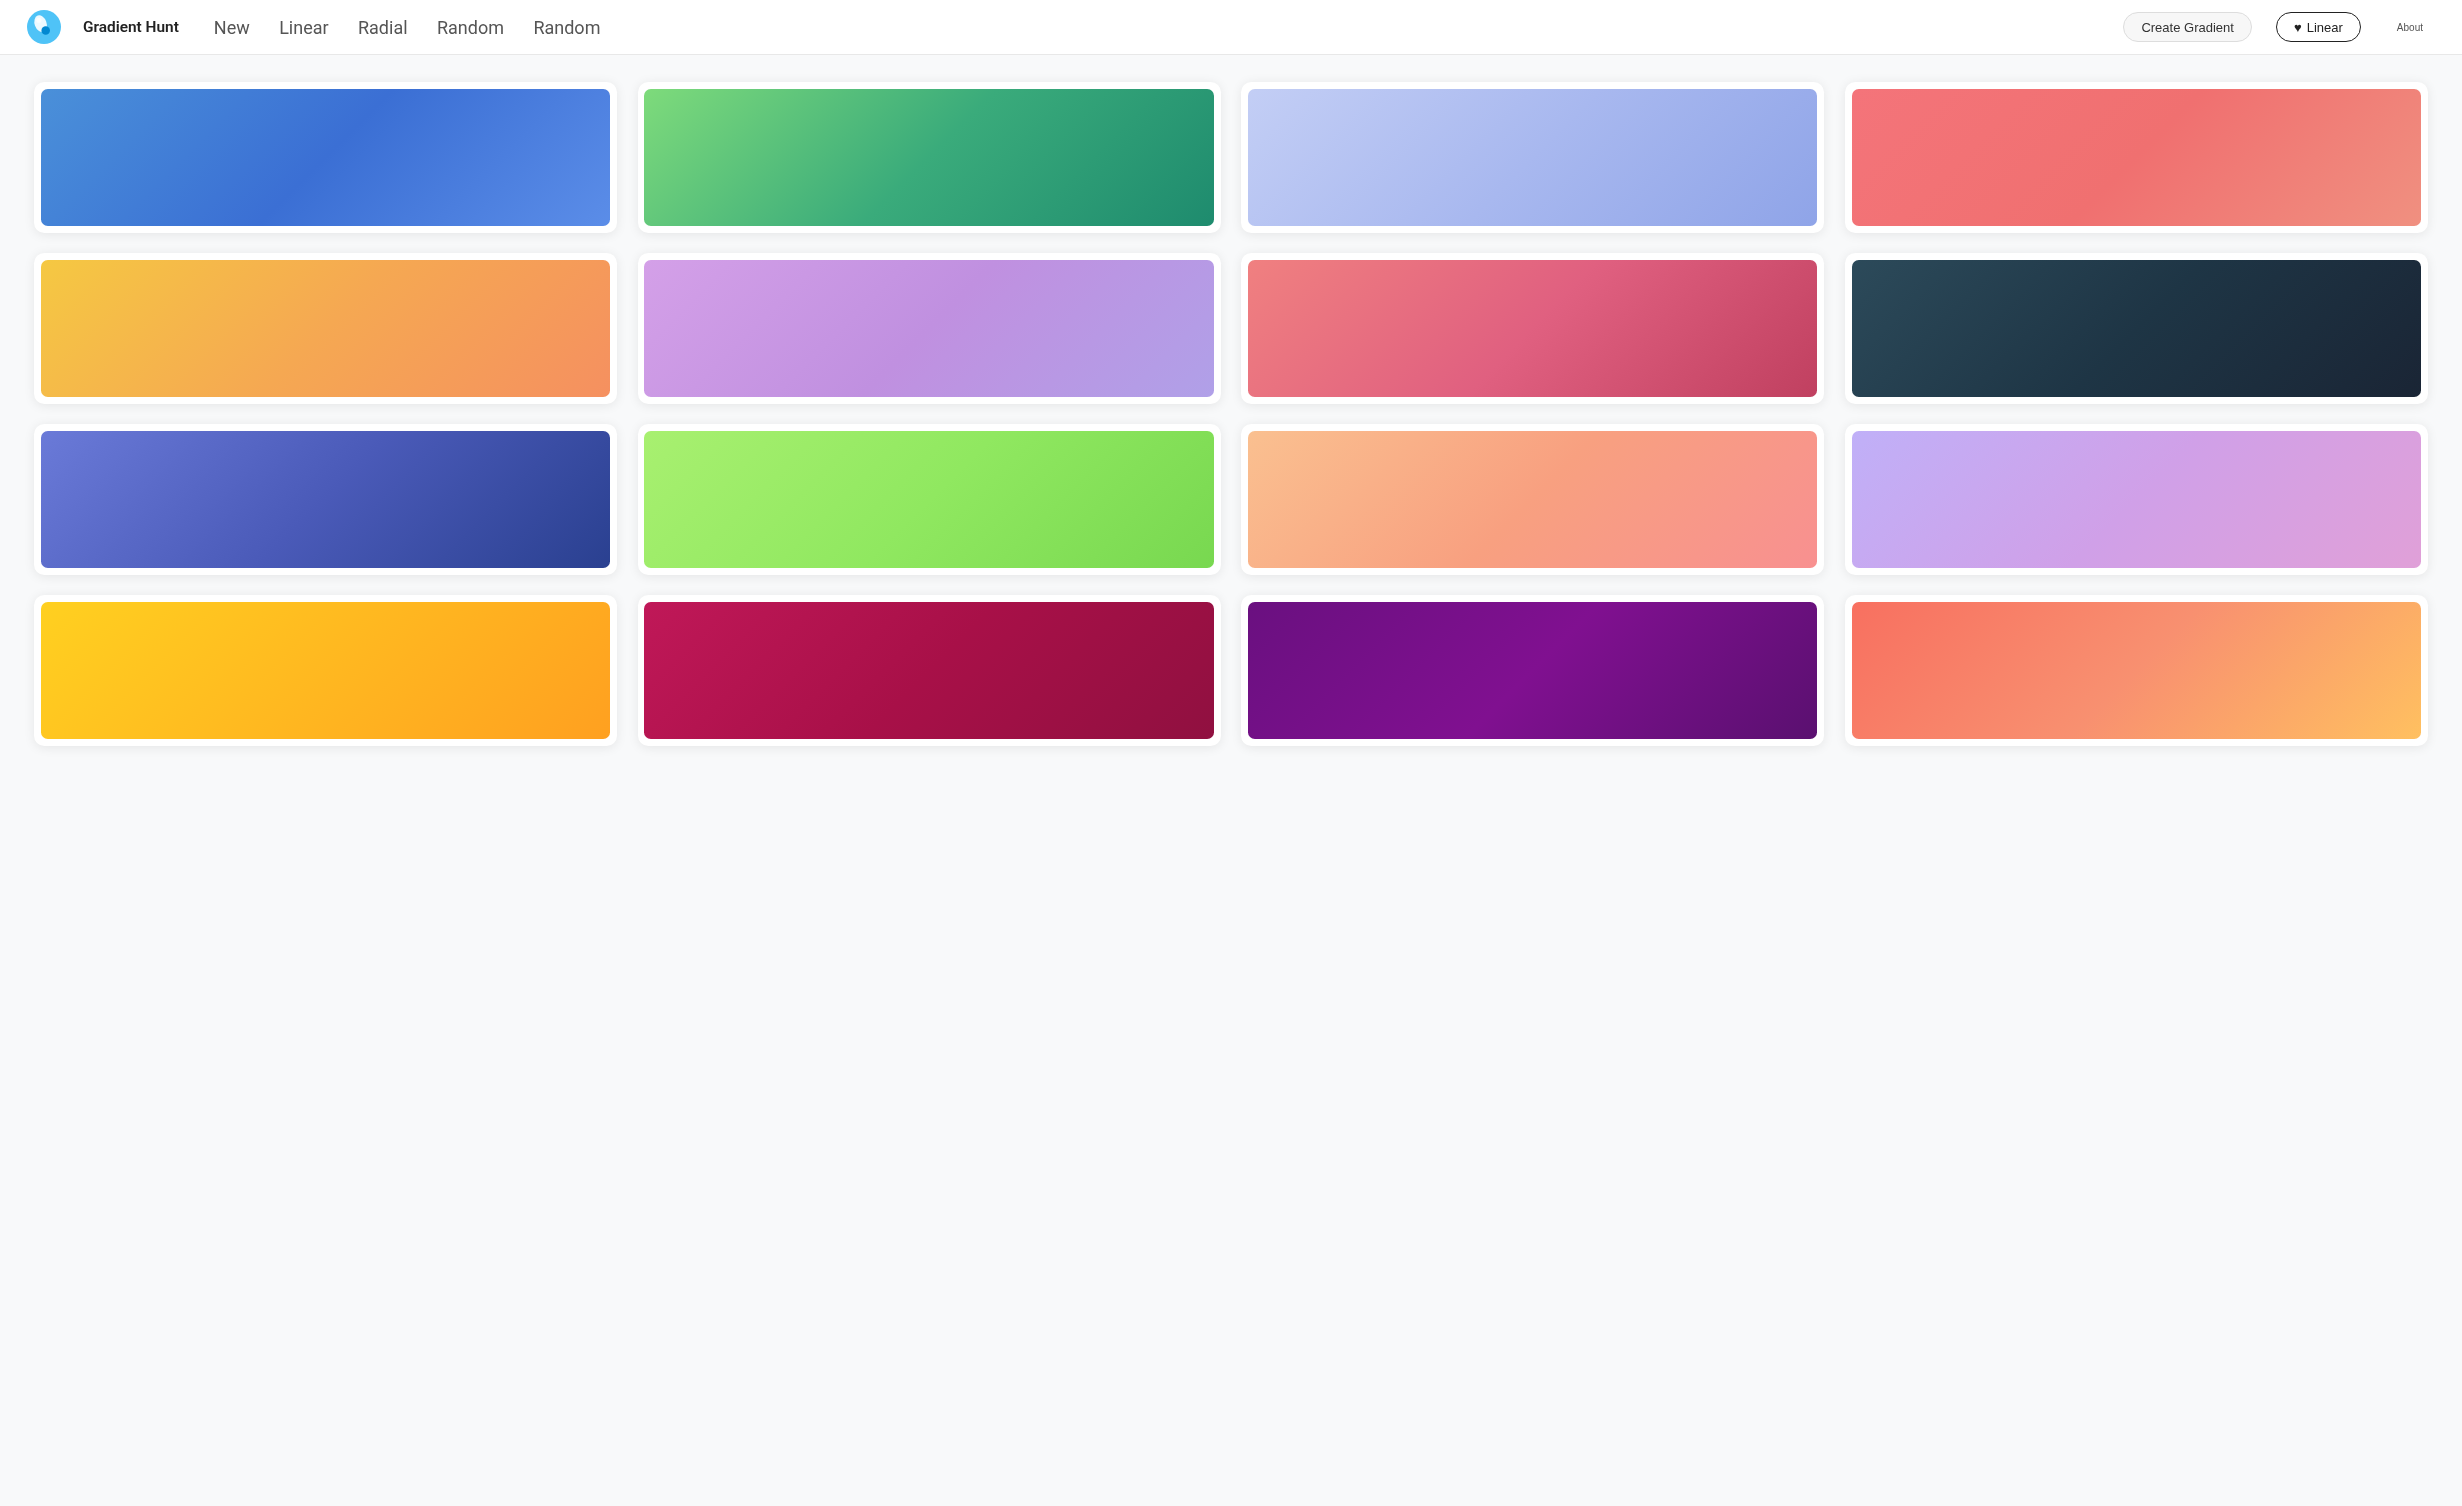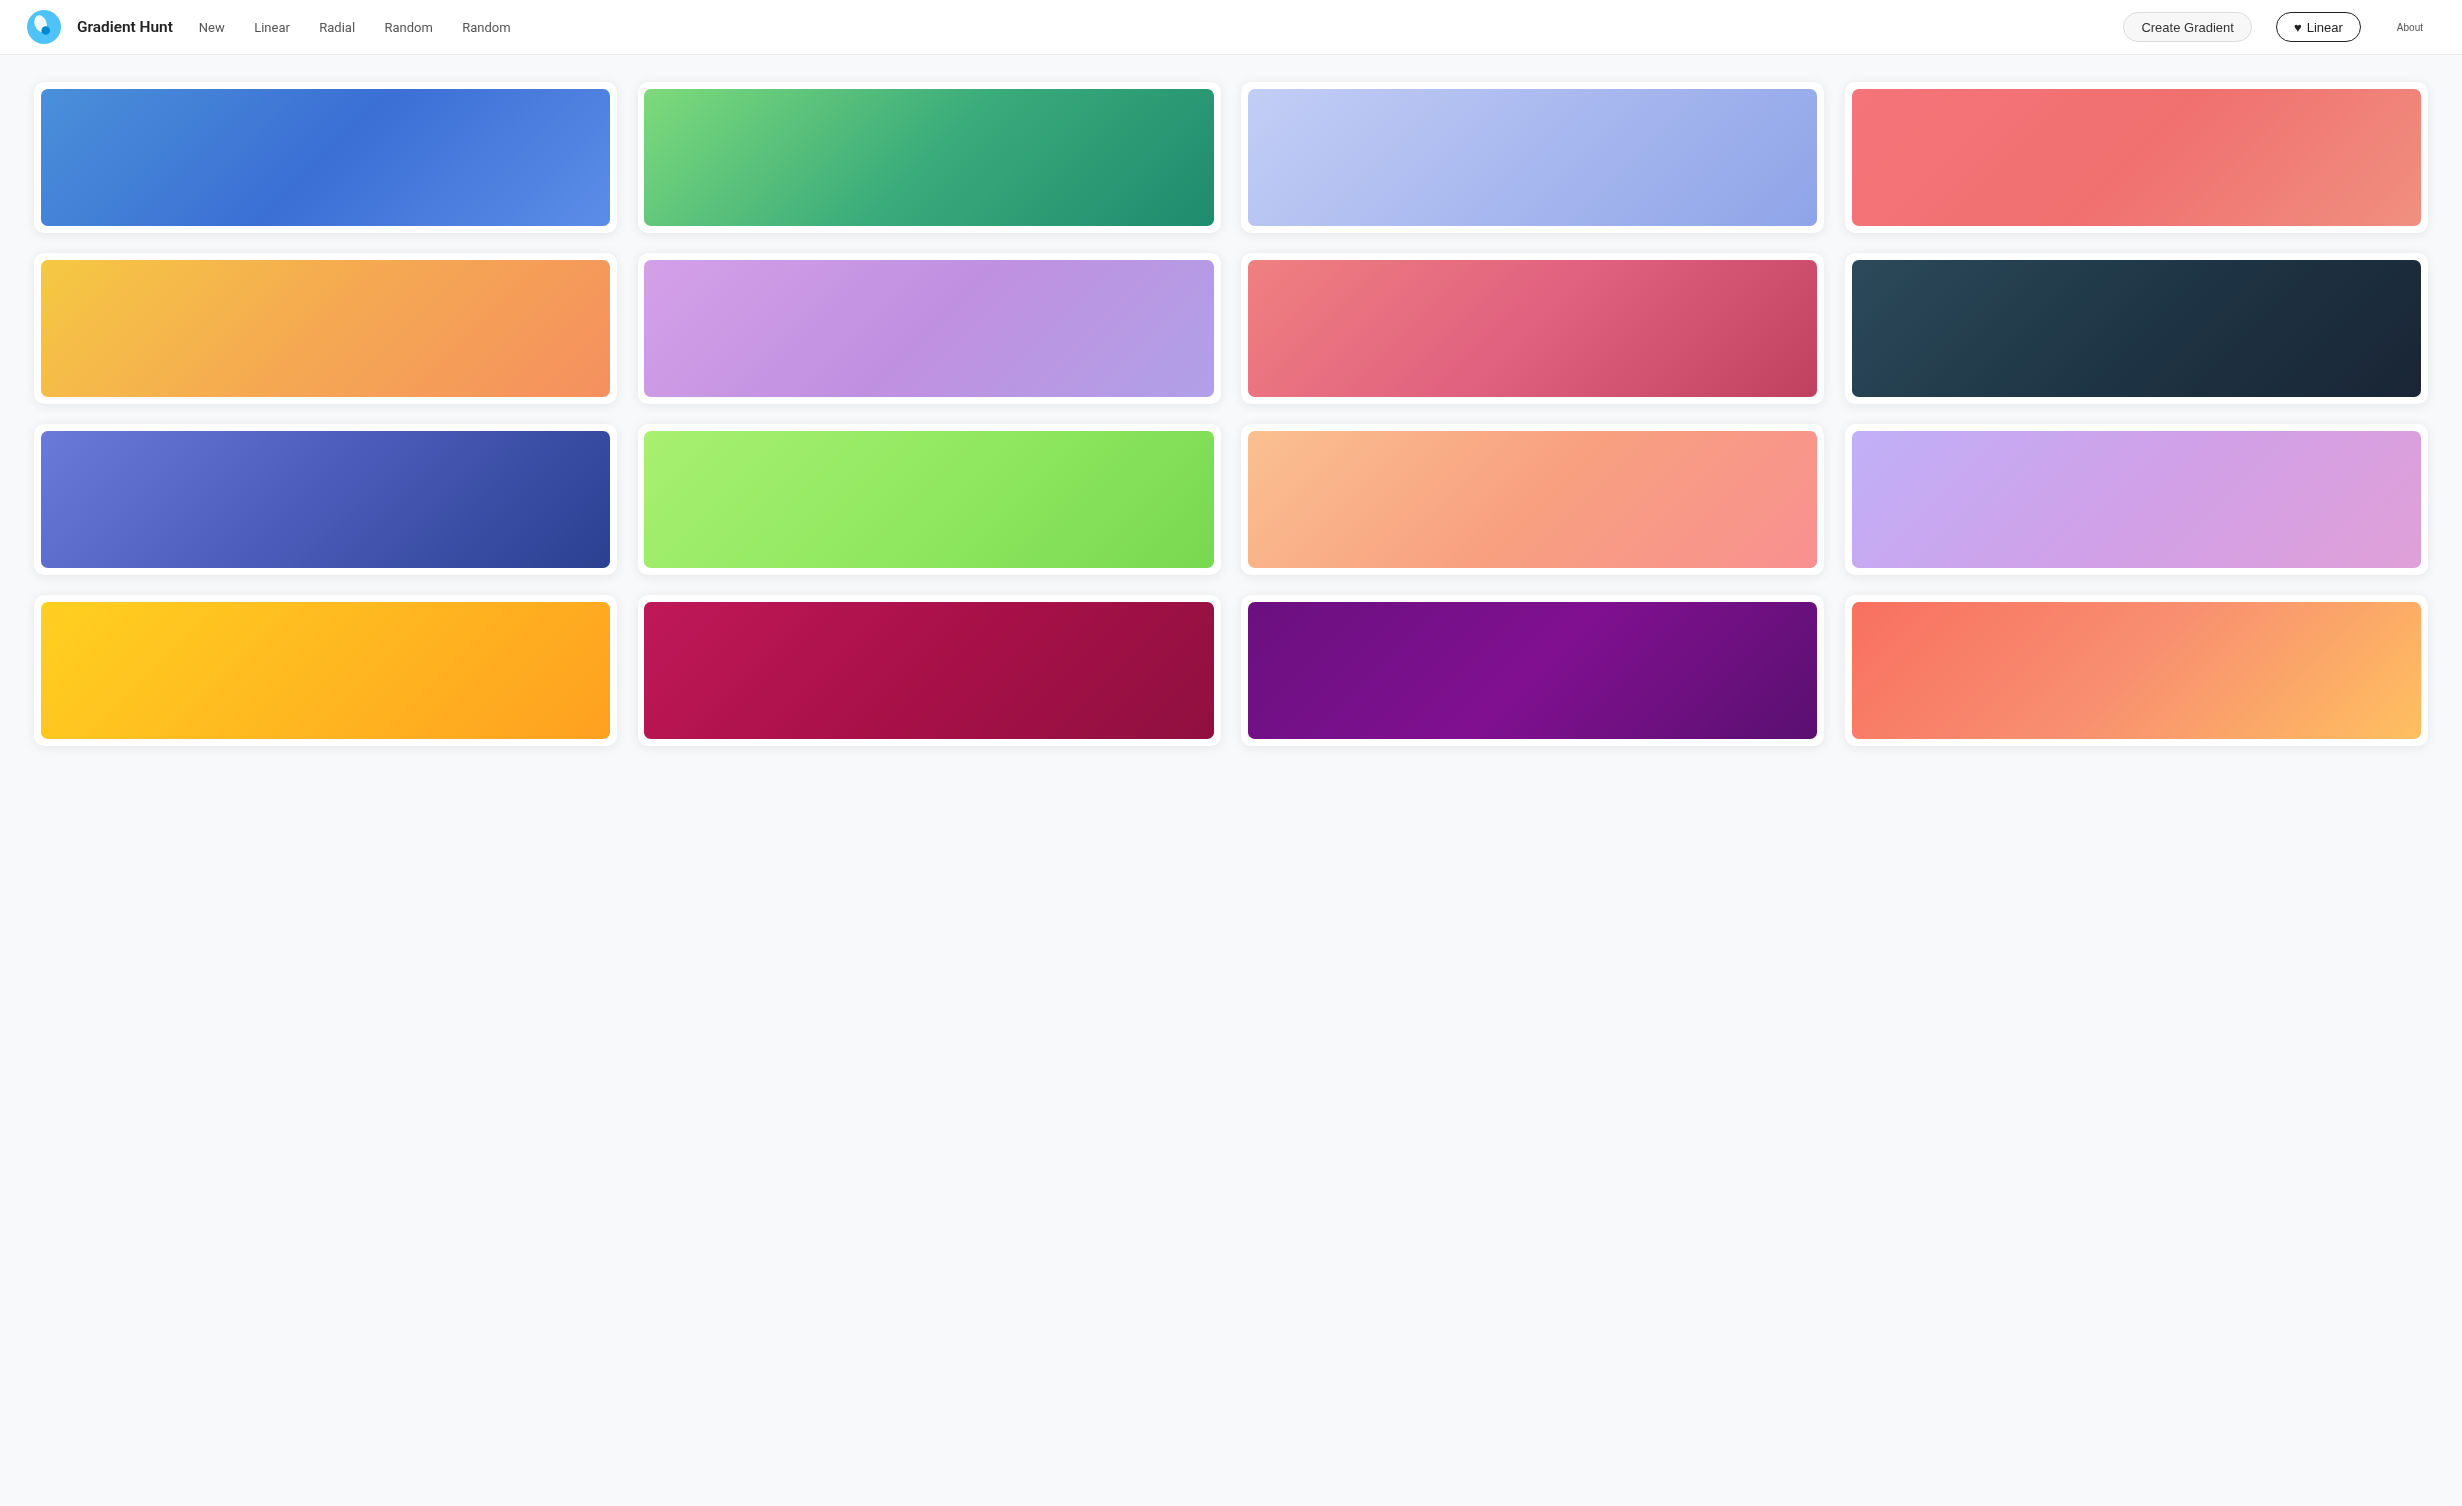--- a/index.html
+++ b/index.html
@@ -23,22 +23,22 @@
       padding: 0 27px;
       height: 55px;
       position: sticky;
       top: 0;
       z-index: 100;
     }
 
     .logo-area {
       display: flex;
       align-items: center;
-      gap: 16px;
-      margin-right: 13px;
+      gap: 22px;
+      margin-right: 22px;
       text-decoration: none;
       color: #333;
     }
 
     .logo-icon {
       width: 34px;
       height: 34px;
     }
 
     .logo-text {
@@ -50,21 +50,21 @@
     nav {
       display: flex;
       align-items: center;
       gap: 3.4px;
       flex: 1;
     }
 
     .nav-link {
       padding: 5.1px 12px;
       border-radius: 17px;
-      font-size: 13px;
+      font-size: 18px;
       color: #555;
       cursor: pointer;
       border: 0.9px solid transparent;
       background: none;
       text-decoration: none;
     }
 
     .header-right {
       display: flex;
       align-items: center;

